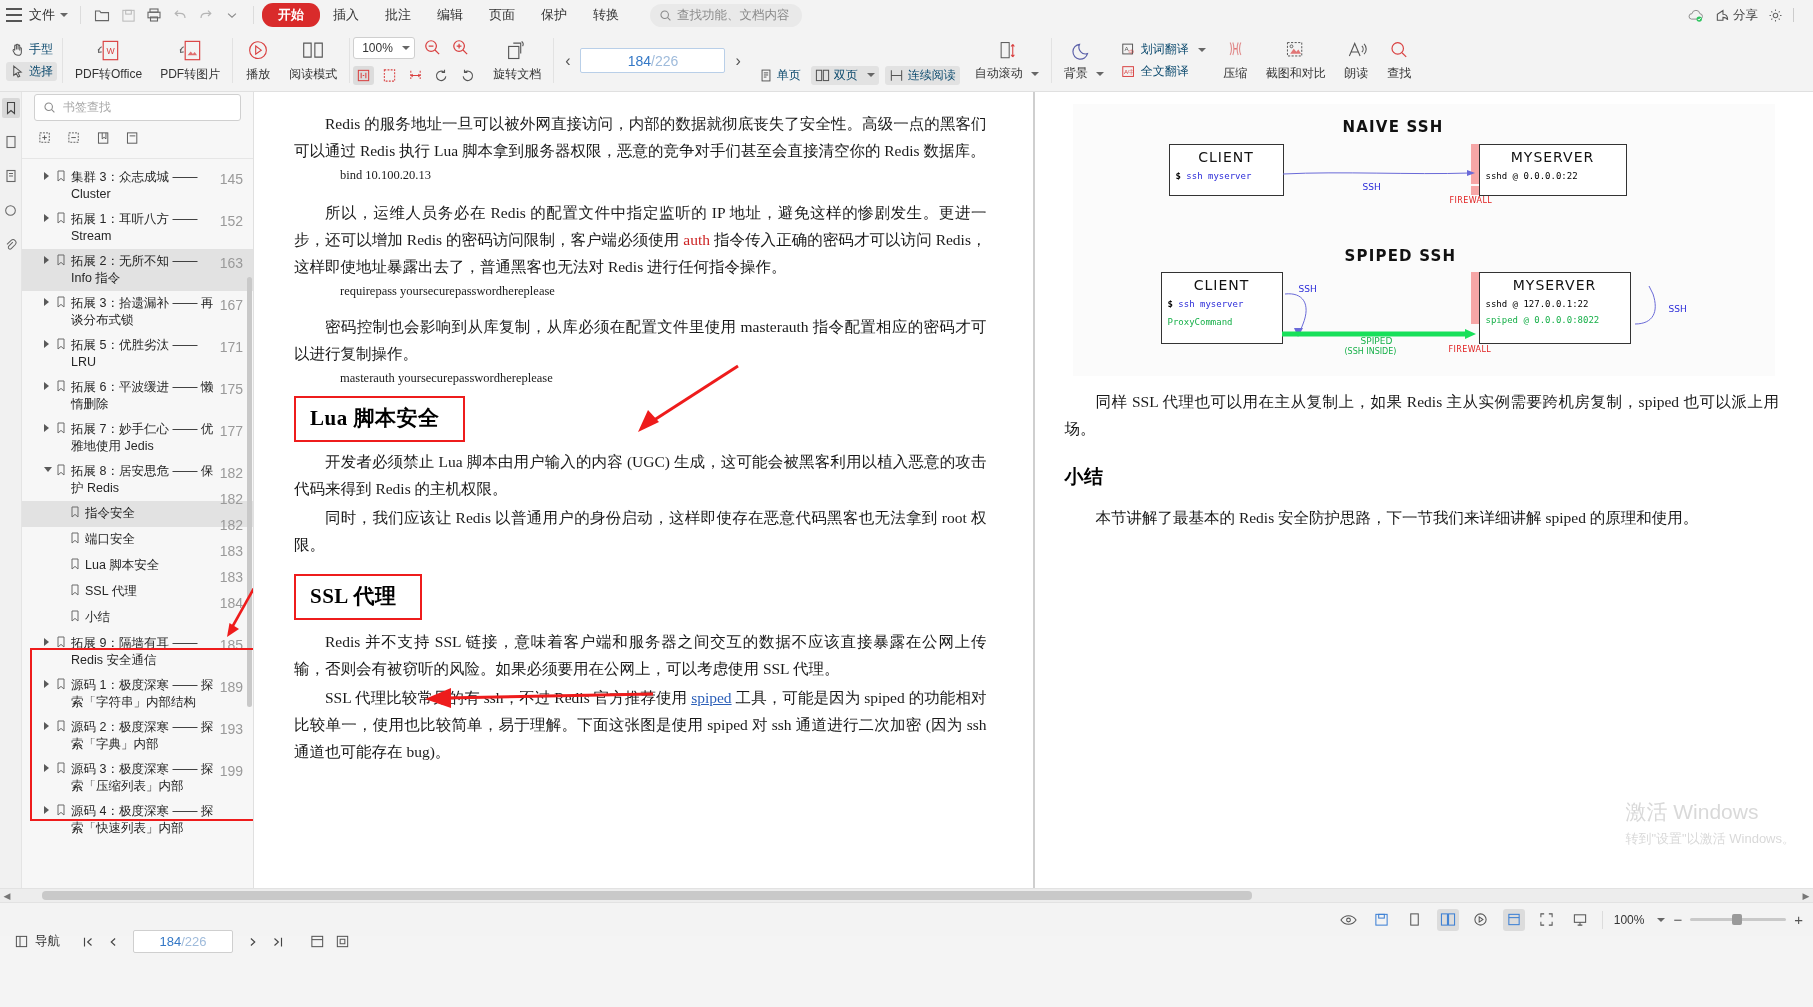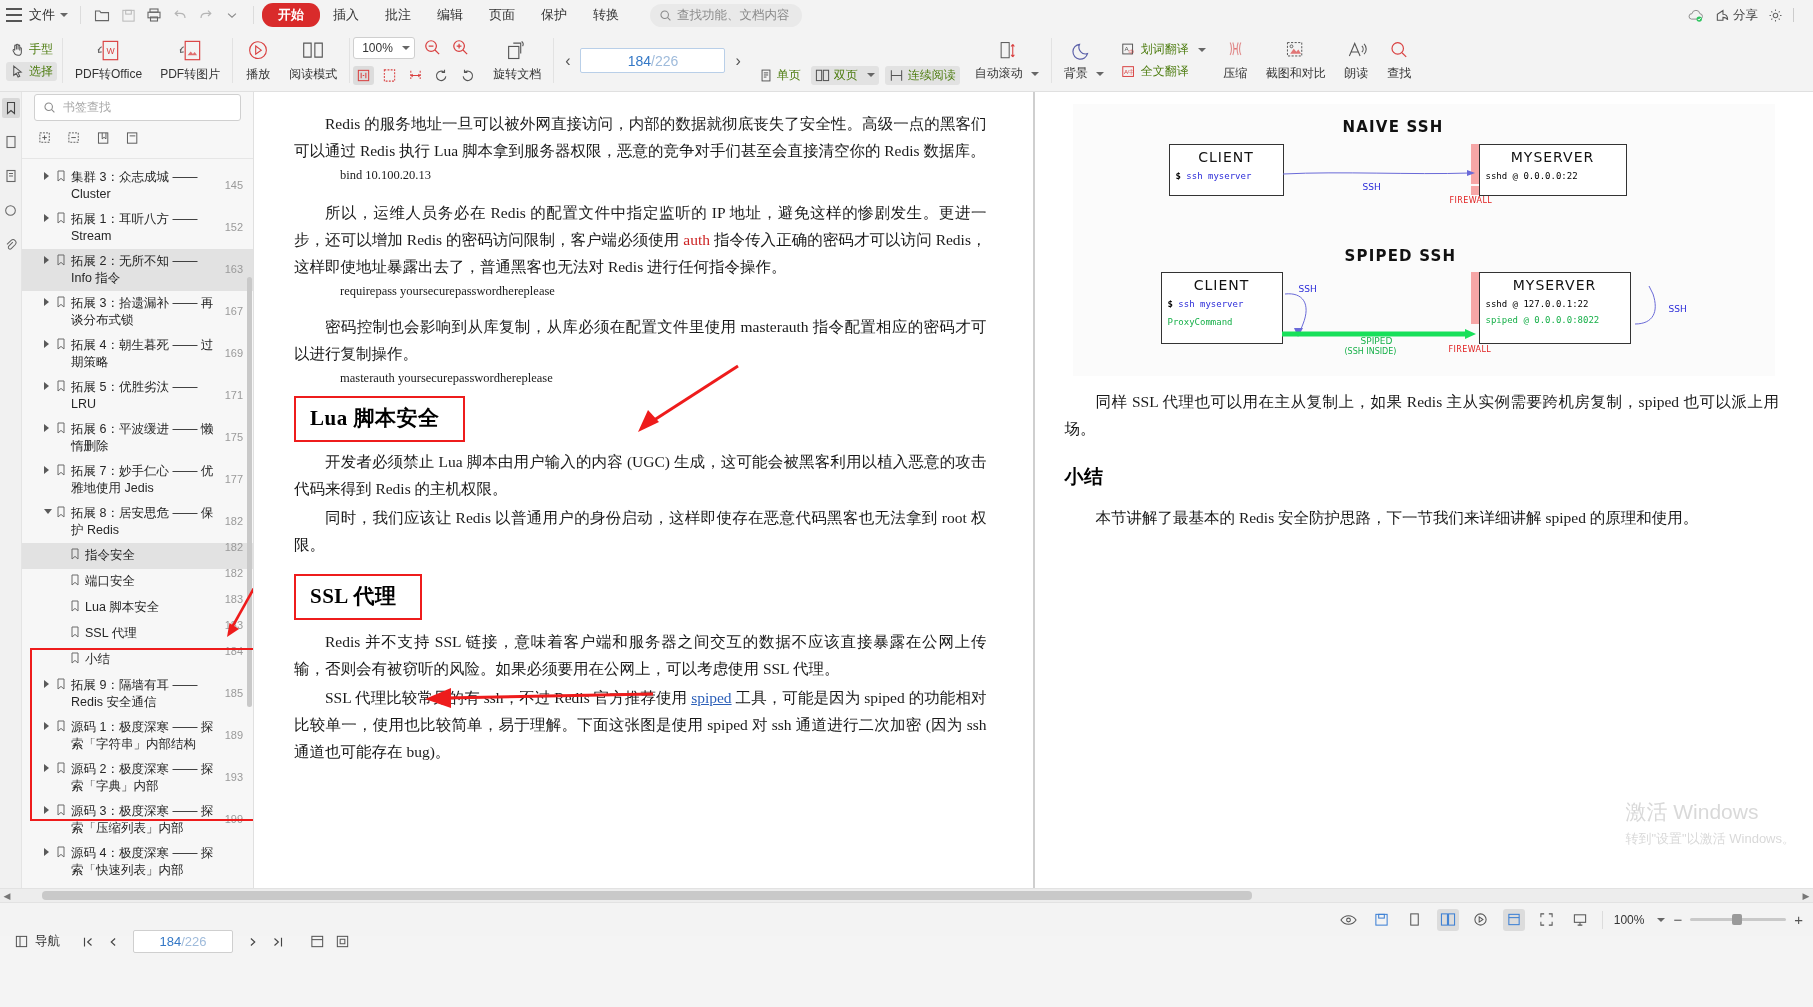--- a/index.html
+++ b/index.html
@@ -26,21 +26,21 @@
   .searchbox { margin-left: 18px; height: 23px; background:#e9e9e9; border-radius: 12px; display:flex; align-items:center; padding: 0 12px 0 9px; color:#8a8a8a; font-size:12.5px; gap:5px; }
   .top-right { position:absolute; right: 10px; top: 0; height: 30px; display:flex; align-items:center; gap: 10px; }
   .share-btn { display:flex; align-items:center; gap:3px; font-size:12.5px; color:#444; }
 
   
   .ribbon { height: 62px; background:#f3f3f3; display:flex; align-items:stretch; border-bottom:1px solid #e0e0e0; padding-left: 2px; }
   .rb-sep { width:1px; background:#e2e2e2; margin: 8px 3px; }
   .tool-big { display:flex; flex-direction:column; align-items:center; justify-content:center; padding: 0 9px; gap:1px; }
   .tool-big .lbl { font-size:12px; color:#333; white-space:nowrap; }
   .tool-row { display:flex; flex-direction:column; justify-content:center; gap:3px; }
-  .tool-h { display:flex; align-items:center; gap:4px; font-size:12px; color:#4d7c0f; padding: 1px 4px; border-radius:3px; white-space:nowrap;}
+  .tool-h { display:flex; align-items:center; gap:4px; font-size:12px; color:#0c4a6e; padding: 1px 4px; border-radius:3px; white-space:nowrap;}
   .hand-col { display:flex; flex-direction:column; justify-content:center; gap:3px; padding-left:4px; padding-right:2px; }
   .sel-chip { background:#e2e2e2; border-radius:3px; }
 
   .zoom-wrap { display:flex; align-items:center; gap:6px; }
   .zoom-select { width: 62px; height:22px; background:#fff; border:1px solid #cfcfcf; border-radius:3px; font-size:12px; color:#333; display:flex; align-items:center; justify-content:space-between; padding: 0 4px 0 8px; }
   .circ-btn { width:22px; height:22px; display:flex; align-items:center; justify-content:center; }
   .viewmode-row { display:flex; align-items:center; gap: 5px; margin-top:4px; }
   .vm-btn { width:21px; height:19px; display:flex; align-items:center; justify-content:center; border-radius:3px; }
   .vm-btn.active { background:#dcdcdc; }
   .pageinput { width: 145px; height: 25px; border:1px solid #b9cfe8; background:#fff; border-radius:2px; display:flex; align-items:center; justify-content:center; font-size:14px; color:#3478c6; }
@@ -63,21 +63,21 @@
   .bm-search span { font-size:12px; color:#a8a8a8; }
   .bm-tools { display:flex; align-items:center; gap:14px; padding: 10px 0 8px 16px; border-bottom:1px solid #e6e6e6; }
   .bm-tools .ic { color:#555; }
   .bm-list { flex:1; overflow:hidden; padding-top: 6px; position:relative; }
   .bm-item { display:flex; align-items:flex-start; padding: 4px 4px 4px 22px; position:relative; font-size:12.5px; color:#262626; line-height:17px; min-height:20px; }
   .bm-item.sel { background:#e2e2e2; }
   .bm-item .tri { position:absolute; left: 22px; top: 7px; width:0;height:0; border-top:4px solid transparent;border-bottom:4px solid transparent;border-left:5px solid #5a5a5a; }
   .bm-item.open .tri { border-left:4px solid transparent;border-right:4px solid transparent;border-top:5px solid #5a5a5a; top:8px; }
   .bm-item .bmk { margin-left: 12px; margin-right: 5px; flex: 0 0 auto; margin-top:1px; }
   .bm-item .txt { flex:1; padding-right: 34px; }
-  .bm-item .pg { position:absolute; right: 10px; bottom: 13px; font-size:11px; color:#9a9a9a; }
+  .bm-item .pg { position:absolute; right: 10px; bottom: 19px; font-size:14px; color:#9a9a9a; }
   .bm-item.child { padding-left: 48px; }
   .bm-item.child .bmk { margin-left:0; }
   .bm-scroll { position:absolute; right:0; top: 118px; width: 7px; height: 430px; }
   .bm-scroll i { display:block; width:5px; height:100%; background:#c9c9c9; border-radius:3px; margin-left:1px; }
   .red-box-bm { position:absolute; left: 8px; top: 489px; width: 253px; height: 173px; border: 2.5px solid #ee1c1c; pointer-events:none; }
   .red-arrow-bm { position:absolute; left: 200px; top: 420px; width: 40px; height: 60px; pointer-events:none; }
 
   
   .doc-area { flex:1; background:#f1f1f1; display:flex; min-width:0; position:relative; overflow:hidden; }
   .page { background:#fff; flex:1; position:relative; overflow:hidden; }
@@ -533,28 +533,20 @@
 
         <div class="bm-item">
             <span class="tri"></span>
             <span class="bmk"><svg width="10" height="12" viewBox="0 0 10 12" fill="none" stroke="#6a6a6a" stroke-width="1">
                 <path d="M2 1h6v10l-3-2.6L2 11z"></path>
               </svg></span>
             <span class="txt">拓展 3：拾遗漏补 —— 再谈分布式锁</span>
             <span class="pg">167</span>
           </div>
 
-        <div class="bm-item">
-            <span class="tri"></span>
-            <span class="bmk"><svg width="10" height="12" viewBox="0 0 10 12" fill="none" stroke="#6a6a6a" stroke-width="1">
-                <path d="M2 1h6v10l-3-2.6L2 11z"></path>
-              </svg></span>
-            <span class="txt">拓展 4：朝生暮死 —— 过期策略</span>
-            <span class="pg">169</span>
-          </div>
 
         <div class="bm-item">
             <span class="tri"></span>
             <span class="bmk"><svg width="10" height="12" viewBox="0 0 10 12" fill="none" stroke="#6a6a6a" stroke-width="1">
                 <path d="M2 1h6v10l-3-2.6L2 11z"></path>
               </svg></span>
             <span class="txt">拓展 5：优胜劣汰 —— LRU</span>
             <span class="pg">171</span>
           </div>
 

